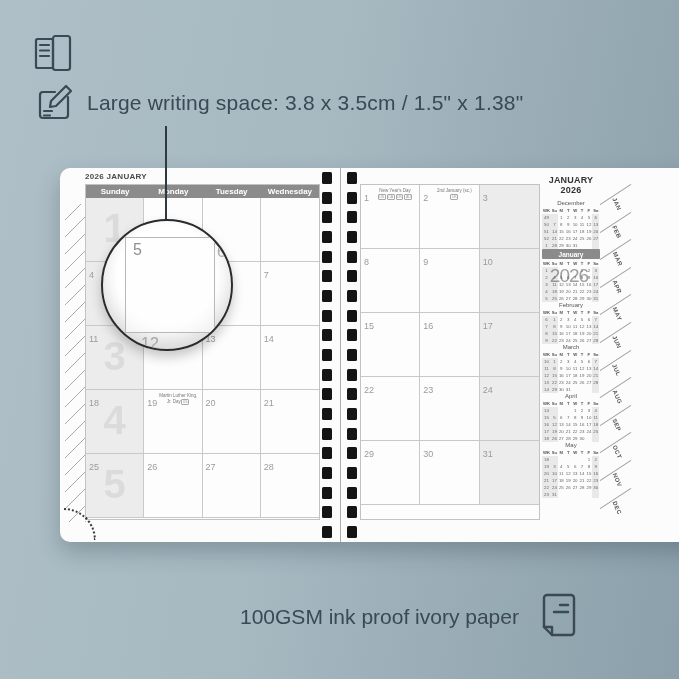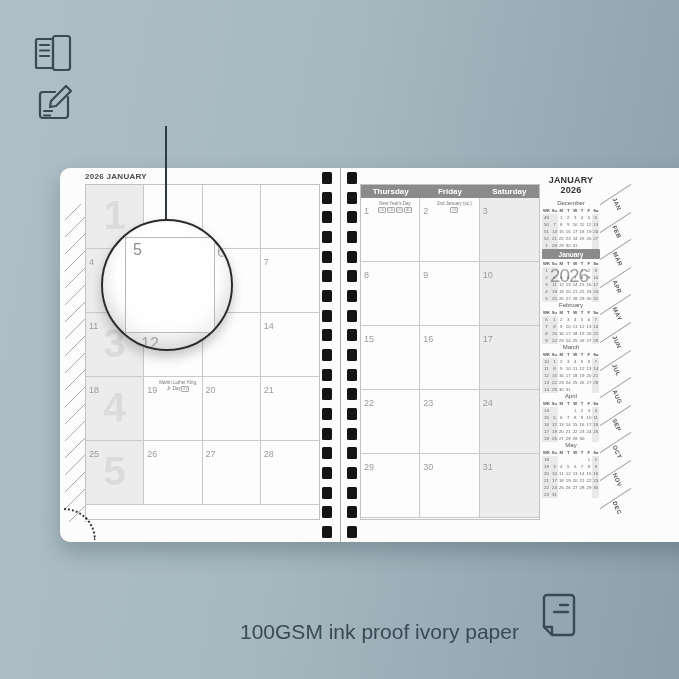--- a/index.html
+++ b/index.html
@@ -92,21 +92,21 @@
              box-shadow:inset 0 -10px 18px rgba(0,0,0,.10),0 6px 12px rgba(0,0,0,.22);}
   .mag-cell{position:absolute;left:22px;top:16px;width:88px;height:94px;
             border:1.5px solid #b8b8b8;background:rgba(253,253,253,.6);}
   .mag-num{position:absolute;font-size:16px;color:#8f8f8f;}
   .mag-num.n5{left:30px;top:20px;}
   .mag-num.n6{left:114px;top:22px;color:#adadad;}
   .mag-num.n12{left:38px;top:114px;color:#a5a5a5;}
   .mag-num.n13{left:102px;top:110px;color:#c2c2c2;font-size:14px;}
 
   
-  .footer{position:absolute;left:240px;top:590px;display:flex;align-items:flex-end;gap:15px;}
+  .footer{position:absolute;left:240px;top:590px;display:flex;align-items:center;gap:15px;}
   .footer .label{font-size:21px;color:#3a4953;}
 </style>
 </head>
 <body>
 
 <div class="stage">
 
   <div class="feature feature-1">
     <span>
       <svg width="44" height="42" viewBox="0 0 44 42" fill="none" stroke="#3a4953" stroke-width="2.2" stroke-linecap="round" stroke-linejoin="round">
@@ -121,30 +121,37 @@
 
   <div class="feature feature-2">
     <span>
       <svg width="38" height="40" viewBox="0 0 38 40" fill="none" stroke="#3a4953" stroke-width="2.2" stroke-linecap="round" stroke-linejoin="round">
         <path d="M32 14 v18 a3 3 0 0 1 -3 3 H7 a3 3 0 0 1 -3 -3 V12 a3 3 0 0 1 3 -3 h12"></path>
         <path d="M30 3 l5 5 -15 15 -6 1 1 -6 z"></path>
         <line x1="8" y1="28" x2="16" y2="28"></line>
         <line x1="8" y1="32.5" x2="14" y2="32.5"></line>
       </svg>
     </span>
+    <span class="label">Large writing space: 3.8 x 3.5cm / 1.5" x 1.38"</span>
   </div>
 
   <div class="pointer-line"></div>
 
   <div class="planner">
     <div class="left-edge"></div>
 
     <div class="page-title-left">2026 JANUARY</div>
 
     <div class="cal-box left">
+      <div class="day-headers cols4" id="left-headers">
+          <div class="day-h">Sunday</div>
+          <div class="day-h">Monday</div>
+          <div class="day-h">Tuesday</div>
+          <div class="day-h">Wednesday</div>
+        </div>
       <div class="cal-grid cols4" id="left-grid">
           <div class="cell shaded">
             <span class="wm">1</span>
           </div>
           <div class="cell"></div>
           <div class="cell"></div>
           <div class="cell"></div>
           <div class="cell shaded"><span class="wm">2</span><span class="dnum">4</span></div>
           <div class="cell"><span class="dnum">5</span></div>
           <div class="cell"><span class="dnum">6</span></div>
@@ -202,25 +209,20 @@
         <div class="spiral-sq"></div>
         <div class="spiral-sq"></div>
         <div class="spiral-sq"></div>
         <div class="spiral-sq"></div>
         <div class="spiral-sq"></div>
         <div class="spiral-sq"></div>
         <div class="spiral-sq"></div>
       </div>
 
     <div class="cal-box right">
-      <div class="day-headers cols3" id="right-headers">
-          <div class="day-h">Thursday</div>
-          <div class="day-h">Friday</div>
-          <div class="day-h">Saturday</div>
-        </div>
       <div class="cal-grid cols3" id="right-grid">
           <div class="cell"><span class="dnum">1</span><span class="holiday">New Year's Day<span class="tag">US</span><span class="tag">CA</span><span class="tag">UK</span><span class="tag">AU</span></span></div>
           <div class="cell"><span class="dnum">2</span><span class="holiday">2nd January (sc.)<span class="tag">UK</span></span></div>
           <div class="cell shaded"><span class="dnum">3</span></div>
           <div class="cell"><span class="dnum">8</span></div>
           <div class="cell"><span class="dnum">9</span></div>
           <div class="cell shaded"><span class="dnum">10</span></div>
           <div class="cell"><span class="dnum">15</span></div>
           <div class="cell"><span class="dnum">16</span></div>
           <div class="cell shaded"><span class="dnum">17</span></div>

